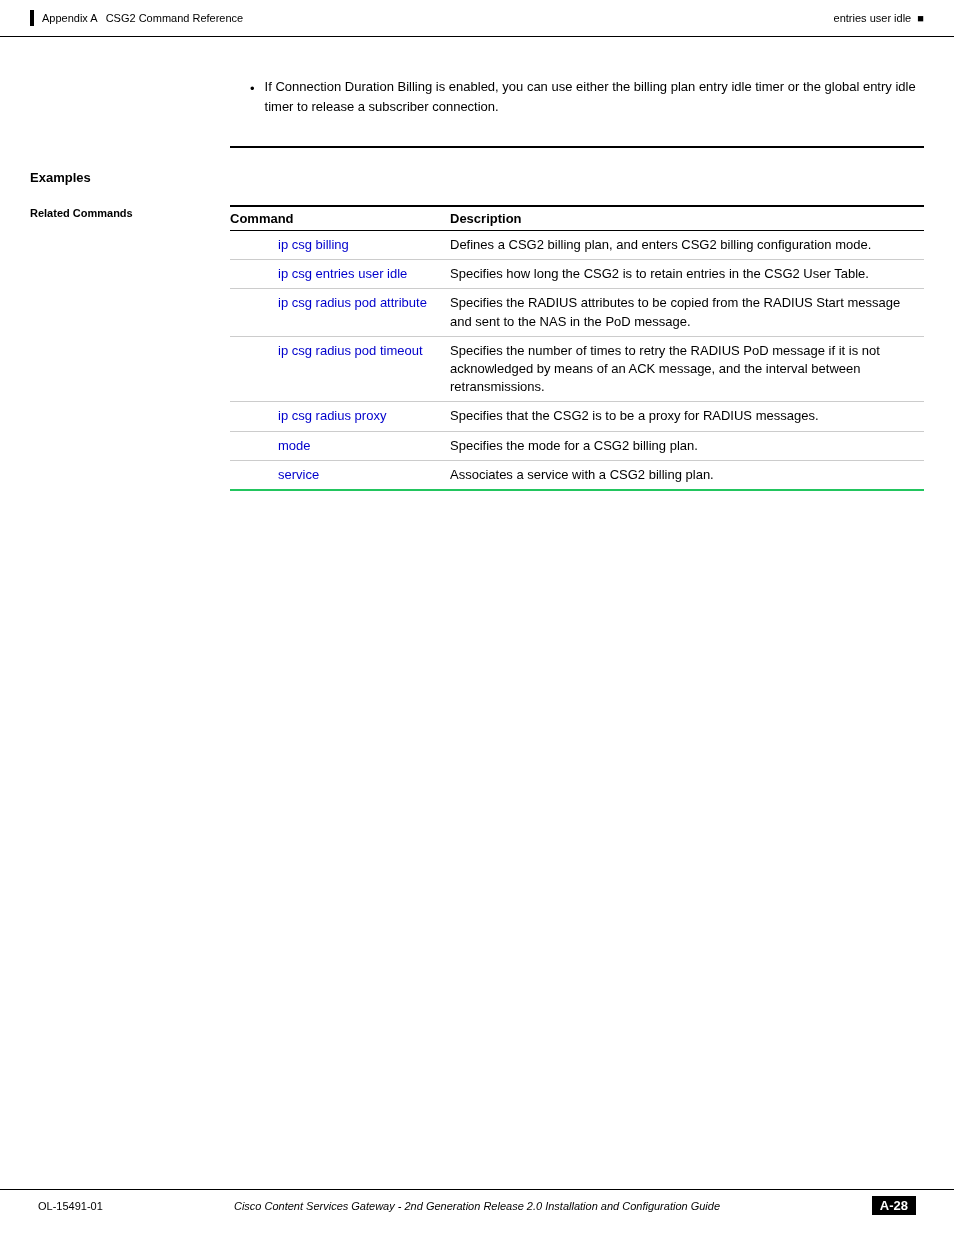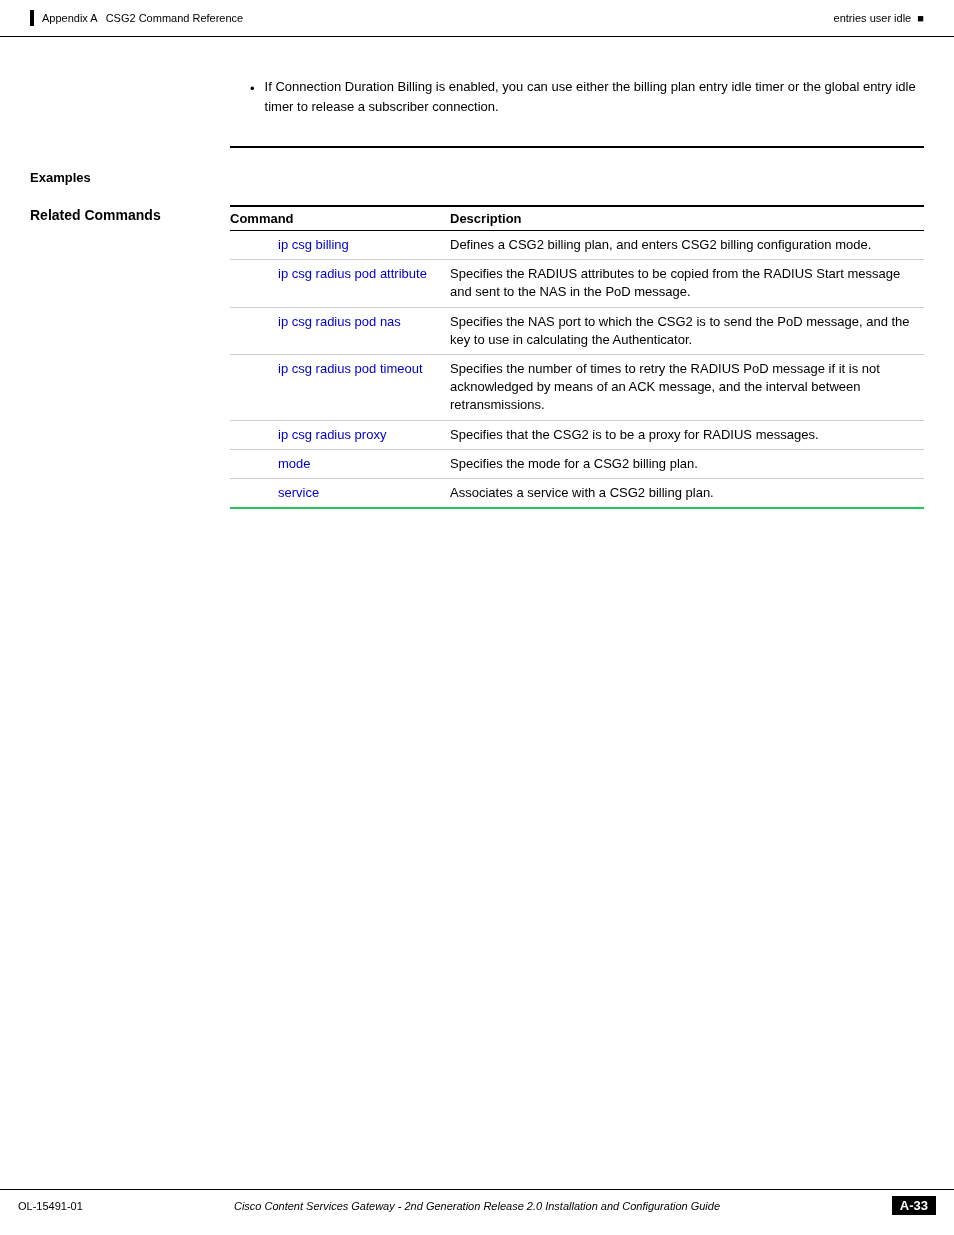--- a/index.html
+++ b/index.html
@@ -58,21 +58,21 @@
 
     
     .footer {
       position: absolute;
       bottom: 20px;
       left: 0;
       right: 0;
       display: flex;
       justify-content: space-between;
       align-items: center;
-      padding: 0 18px;
+      padding: 0 38px;
       border-top: 1px solid #000;
       padding-top: 6px;
     }
 
     .footer-center {
       position: absolute;
       left: 50%;
       transform: translateX(-50%);
       font-size: 11px;
       font-style: italic;
@@ -149,21 +149,21 @@
     
     .related-section {
       display: flex;
       margin-top: 0;
     }
 
     .related-label {
       width: 200px;
       flex-shrink: 0;
       font-weight: bold;
-      font-size: 14px;
+      font-size: 11px;
       padding-top: 2px;
     }
 
     .related-table {
       flex: 1;
       border-collapse: collapse;
       font-size: 13px;
     }
 
     .related-table th {
@@ -243,26 +243,26 @@
               <th class="cmd-col">Command</th>
               <th>Description</th>
             </tr>
           </thead>
           <tbody id="related-commands-tbody">
           <tr>
                 <td class="cmd-col"><a class="link-blue" href="#">ip csg billing</a></td>
                 <td>Defines a CSG2 billing plan, and enters CSG2 billing configuration mode.</td>
               </tr>
               <tr>
+                <td class="cmd-col"><a class="link-blue" href="#">ip csg entries user idle</a></td>
+                <td>Specifies how long the CSG2 is to retain entries in the CSG2 User Table.</td>
+              </tr>
+              <tr>
                 <td class="cmd-col"><a class="link-blue" href="#">ip csg radius pod attribute</a></td>
                 <td>Specifies the RADIUS attributes to be copied from the RADIUS Start message and sent to the NAS in the PoD message.</td>
-              </tr>
-              <tr>
-                <td class="cmd-col"><a class="link-blue" href="#">ip csg radius pod nas</a></td>
-                <td>Specifies the NAS port to which the CSG2 is to send the PoD message, and the key to use in calculating the Authenticator.</td>
               </tr>
               <tr>
                 <td class="cmd-col"><a class="link-blue" href="#">ip csg radius pod timeout</a></td>
                 <td>Specifies the number of times to retry the RADIUS PoD message if it is not acknowledged by means of an ACK message, and the interval between retransmissions.</td>
               </tr>
               <tr>
                 <td class="cmd-col"><a class="link-blue" href="#">ip csg radius proxy</a></td>
                 <td>Specifies that the CSG2 is to be a proxy for RADIUS messages.</td>
               </tr>
               <tr>
@@ -278,16 +278,16 @@
       </div>
     </div>
 
   </div>
 
   <div class="footer">
     <div class="footer-left">OL-15491-01</div>
     <div class="footer-center">
       <em>Cisco Content Services Gateway - 2nd Generation Release 2.0 Installation and Configuration Guide</em>
     </div>
-    <div class="footer-right">A-33</div>
+    <div class="footer-right">A-28</div>
   </div>
 
 </div>
 
 </body></html>

